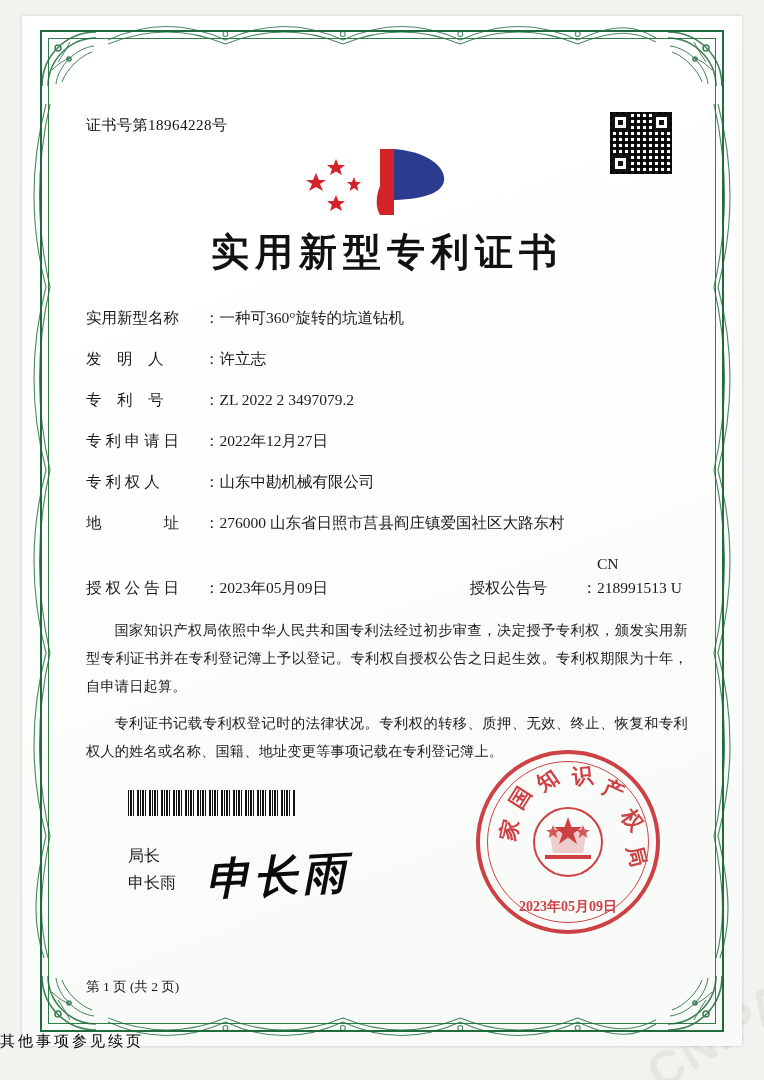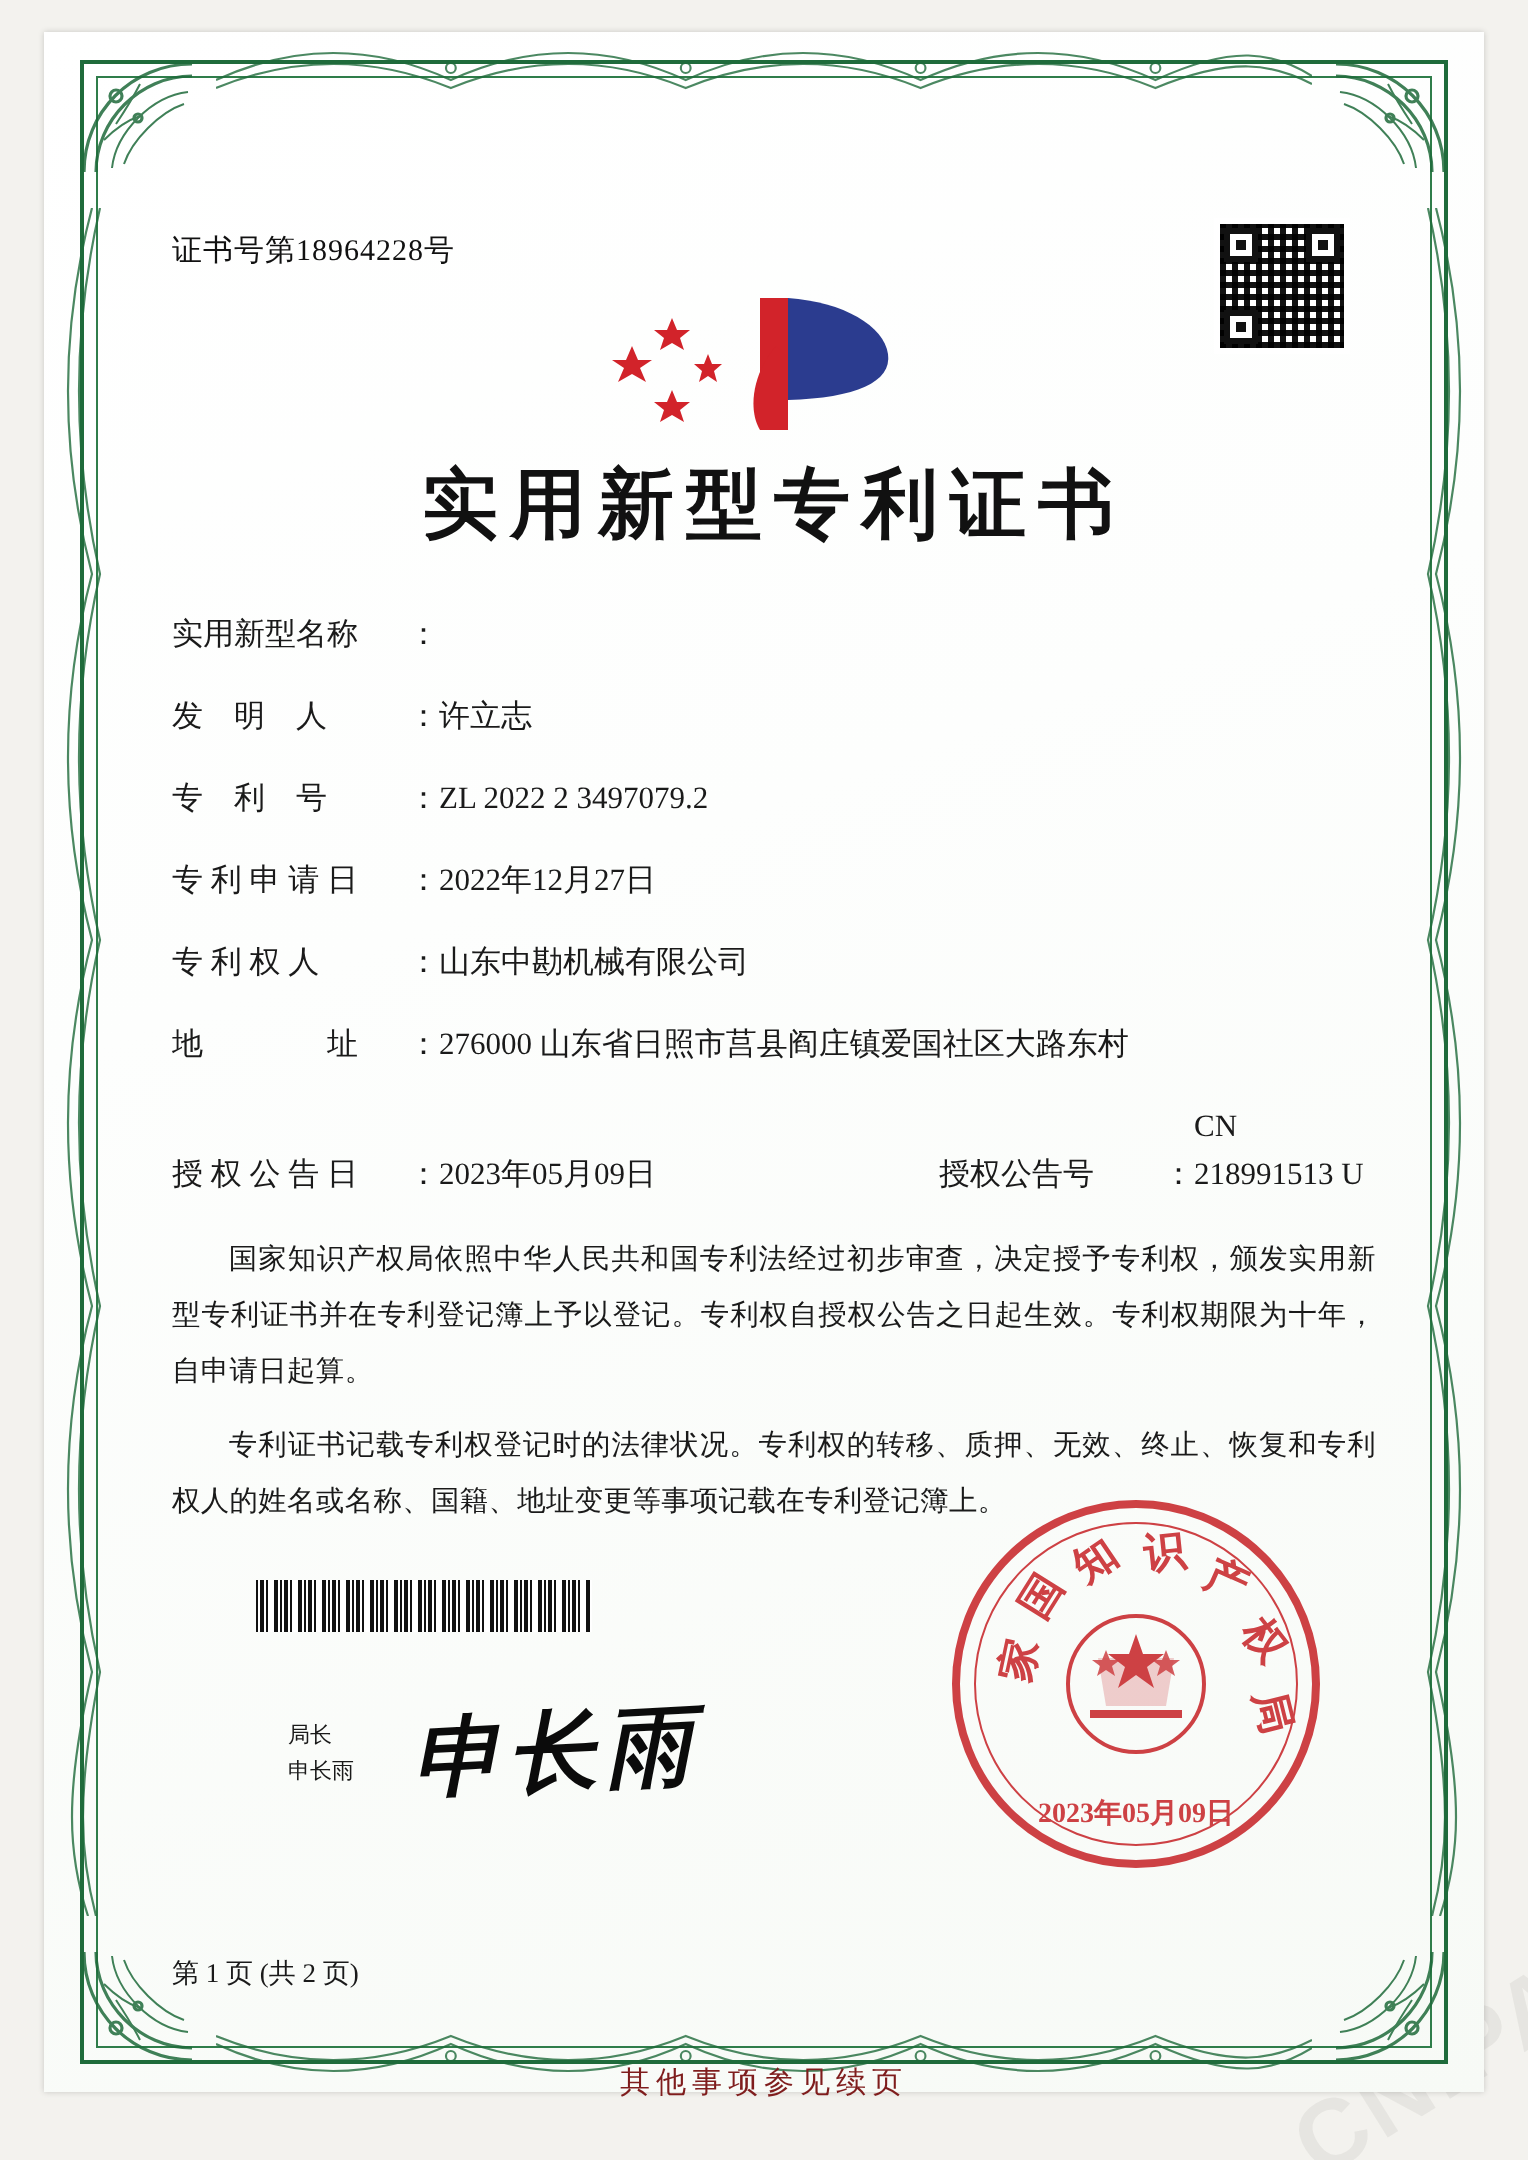--- a/index.html
+++ b/index.html
@@ -179,23 +179,23 @@
     bottom: 190px;
     width: 168px;
     height: 26px;
     background: repeating-linear-gradient(90deg,
       #111 0 1px, #fff 1px 2px, #111 2px 4px, #fff 4px 5px,
       #111 5px 6px, #fff 6px 9px, #111 9px 11px, #fff 11px 12px);
   }
 
   .signature-block {
     position: absolute;
-    left: 58px;
+    left: 42px;
     bottom: 110px;
-    font-size: 11px;
+    font-size: 16px;
     line-height: 1.7;
   }
   .sig-script {
     position: absolute;
     left: 120px;
     bottom: 100px;
     font-size: 44px;
     font-family: "DejaVu Serif", serif;
     font-style: italic;
     font-weight: bold;
@@ -250,24 +250,23 @@
     left: 0; right: 0;
     bottom: 10px;
     text-align: left;
     font-size: 13.5px;
   }
 
   .footer-note {
     position: absolute;
     left: 0; right: 0;
     top: 1032px;
-    text-align: center;
     font-size: 15px;
     letter-spacing: 3px;
-    color: #7f1d1d;
+    color: #000000;
     z-index: 2;
   }
 </style>
 </head>
 <body>
 
 <div class="watermarks">
   <div class="wm" style="left:120px; top:120px; font-size:50px;">CNIPA</div>
   <div class="wm" style="left:470px; top:160px; font-size:52px;">CNIPA</div>
   <div class="wm" style="left:30px; top:430px; font-size:50px;">CNIPA</div>
@@ -407,20 +406,21 @@
         <path d="M66 72 C70 58 78 46 92 36 L92 72 Z" fill="#ffffff" opacity="0"></path>
       </svg>
     </div>
 
     <div class="title">实用新型专利证书</div>
 
     <div class="fields">
       <div class="field">
         <div class="flabel">实用新型名称</div>
         <div class="fcolon">：</div>
+        <div class="fvalue">一种可360°旋转的坑道钻机</div>
       </div>
       <div class="field">
         <div class="flabel">发　明　人</div>
         <div class="fcolon">：</div>
         <div class="fvalue">许立志</div>
       </div>
       <div class="field">
         <div class="flabel">专　利　号</div>
         <div class="fcolon">：</div>
         <div class="fvalue">ZL 2022 2 3497079.2</div>

